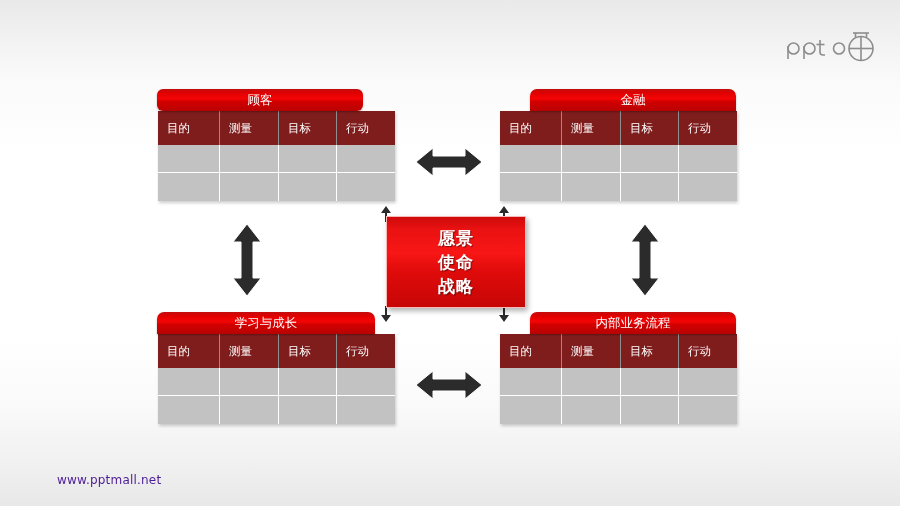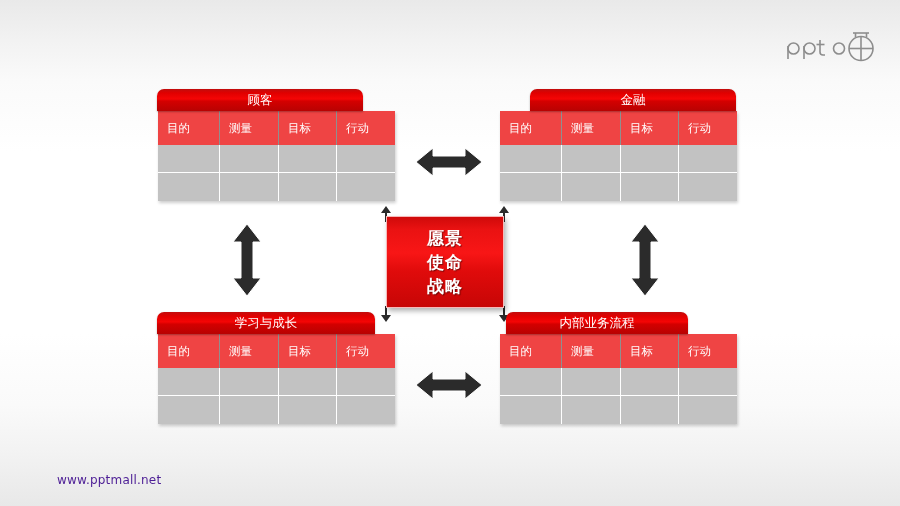--- a/index.html
+++ b/index.html
@@ -45,31 +45,31 @@
   }
   .tbl table { border-collapse:separate; border-spacing:0; width:100%; }
   .tbl td {
     height:28px; padding:0 9px; vertical-align:middle;
     font-size:11.5px;
     border-right:1px solid #ffffff;
     border-bottom:1px solid #ffffff;
   }
   .tbl td:last-child { border-right:none;margin-top:40px; }
   .tbl tr.head td {
-    background:#ef4444; color:#ffffff; height:34px;
+    background:#7f1d1d; color:#ffffff; height:34px;
     border-right:1px solid #8f8f8f;
     border-bottom:none;
   }
   .tbl tr.head td:last-child { border-right:none; }
   .tbl tr.body td { background:#c2c2c2; }
   .tbl tr.body:last-child td { border-bottom:none; }
 
   
   .center {
-    position:absolute; left:386px; top:216px; width:118px; height:92px;
+    position:absolute; left:386px; top:216px; width:140px; height:92px;
     background: linear-gradient(to bottom,
         #cf0a0a 0%, #ea1212 14%, #f81616 40%, #e00b0b 60%, #c70606 100%);
     border:1px solid #f7b8b8;
     box-shadow: 2px 3px 5px rgba(0,0,0,.30);
     display:flex; flex-direction:column; align-items:center; justify-content:center;
     z-index:4;
   }
   .center .line {
     color:#ffffff; font-size:17px; font-weight:bold; line-height:1.42;
     letter-spacing:1px;
@@ -107,21 +107,21 @@
         <path d="M69 7 h16"></path>
           <path d="M71.5 7 v4"></path>
           <path d="M82.5 7 v4"></path>
       </g>
     </svg>
   </div>
 
   <div class="footer">www.pptmall.net</div>
 
   <div class="quad">
-    <div class="banner" style="left:157px; top:89px; width:206px;">顾客</div>
+    <div class="banner" style="left:157px; top:89px; width:206px;border-radius:6px;">顾客</div>
     <div class="tbl" style="left:158px; top:111px; width:237px;">
       <table>
         <tbody>
             <tr class="head">
           <td style="width:62px">目的</td>
           <td style="width:59px">测量</td>
           <td style="width:58px">目标</td>
           <td>行动</td>
         </tr>
         <tr class="body">
@@ -191,21 +191,21 @@
           <td></td>
           <td></td>
           <td></td>
         </tr>
       </tbody>
         </table>
     </div>
   </div>
 
   <div class="quad">
-    <div class="banner" style="left:506px; top:312px; width:182px;">内部业务流程</div>
+    <div class="banner" style="left:530px; top:312px; width:206px;">内部业务流程</div>
     <div class="tbl" style="left:500px; top:334px; width:237px;">
       <table>
         <tbody>
             <tr class="head">
           <td style="width:62px">目的</td>
           <td style="width:59px">测量</td>
           <td style="width:58px">目标</td>
           <td>行动</td>
         </tr>
         <tr class="body">

